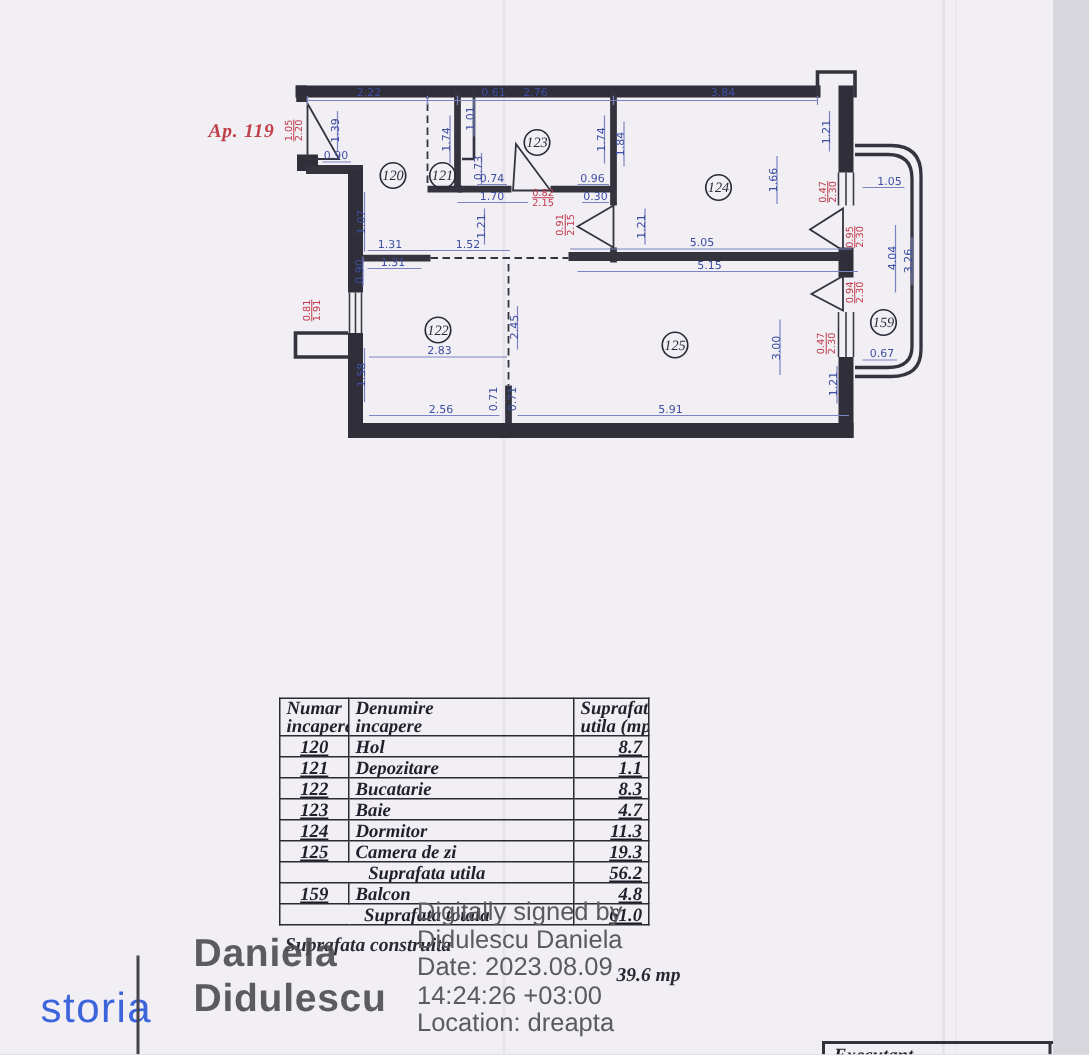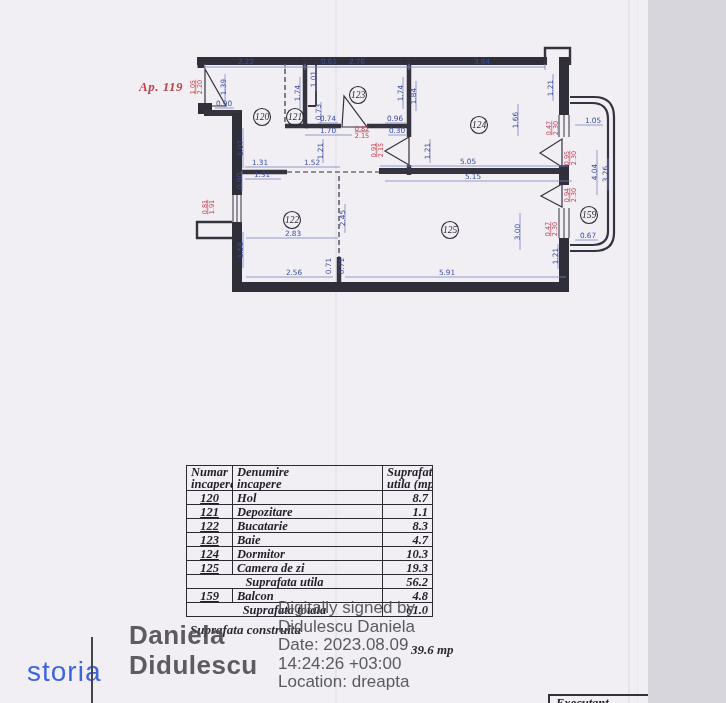--- a/index.html
+++ b/index.html
@@ -1,17 +1,17 @@
 <!DOCTYPE html>
 <html><head>
 <meta charset="utf-8">
 <style>
   html,body{margin:0;padding:0;background:#d8d6dd;}
-  .page{position:relative;width:608px;height:703px;overflow:hidden;background:#f1eef4;
-        font-family:"Liberation Sans",sans-serif;padding-left:40px;}
+  .page{position:relative;width:702px;height:703px;overflow:hidden;background:#f1eef4;
+        font-family:"Liberation Sans",sans-serif;}
   .stripe{position:absolute;top:0;bottom:0;pointer-events:none;}
 
   
   #plan-svg{position:absolute;left:0;top:0;}
   .w-top{stroke:#2f2e39;stroke-width:8;fill:none}
   .w-right{stroke:#2f2e39;stroke-width:10;fill:none}
   .w-left{stroke:#2f2e39;stroke-width:7;fill:none}
   .w-leftmid{stroke:#2f2e39;stroke-width:10;fill:none}
   .w-bottom{stroke:#2f2e39;stroke-width:10;fill:none}
   .w-int{stroke:#34333e;stroke-width:4.5;fill:none}
@@ -32,21 +32,21 @@
 
   .ap-label{position:absolute;left:139px;top:79px;font:italic bold 13px "Liberation Serif",serif;color:#bf4049;letter-spacing:.5px;}
 
   
   #area-table{position:absolute;left:186px;top:465px;width:246px;border-collapse:collapse;table-layout:fixed;}
   #area-table th,#area-table td{border:1.4px solid #2b2a33;font:italic bold 12.5px "Liberation Serif",serif;
        color:#211f2a;padding:0 4px;overflow:hidden;white-space:nowrap;}
   #area-table th{height:24px;line-height:12px;text-align:left;vertical-align:middle;}
   #area-table td{height:13px;line-height:12px;}
   td.c-num{text-align:center;text-decoration:underline;}
-  td.c-val{text-align:right;padding-right:5px;}
+  td.c-val{text-align:right;text-decoration:underline;padding-right:5px;}
   td.c-span{text-align:center;margin-left:24px;}
 
   .constr-label{position:absolute;left:190px;top:622px;font:italic bold 13px "Liberation Serif",serif;color:#2a2933;}
   .constr-value{position:absolute;left:385px;top:642px;font:italic bold 13px "Liberation Serif",serif;color:#2a2933;margin-left:26px;}
 
   .sig-big{position:absolute;left:129px;top:620px;font-family:"Liberation Sans",sans-serif;
            font-weight:bold;font-size:26px;line-height:30px;color:#4c4c50;opacity:.9;letter-spacing:.5px;}
   .sig-details{position:absolute;left:278px;top:599px;font-family:"Liberation Sans",sans-serif;
            font-size:17px;line-height:18.5px;color:#595b5e;}
   .watermark{position:absolute;left:27px;top:656px;font-family:"Liberation Sans",sans-serif;
@@ -222,21 +222,21 @@
           <td class="c-val">8.3</td>
         </tr>
         <tr>
           <td class="c-num">123</td>
           <td>Baie</td>
           <td class="c-val">4.7</td>
         </tr>
         <tr>
           <td class="c-num">124</td>
           <td>Dormitor</td>
-          <td class="c-val">10.3</td>
+          <td class="c-val">11.3</td>
         </tr>
         <tr>
           <td class="c-num">125</td>
           <td>Camera de zi</td>
           <td class="c-val">19.3</td>
         </tr>
         <tr>
           <td class="c-span" colspan="2">Suprafata utila</td>
           <td class="c-val">56.2</td>
         </tr>

